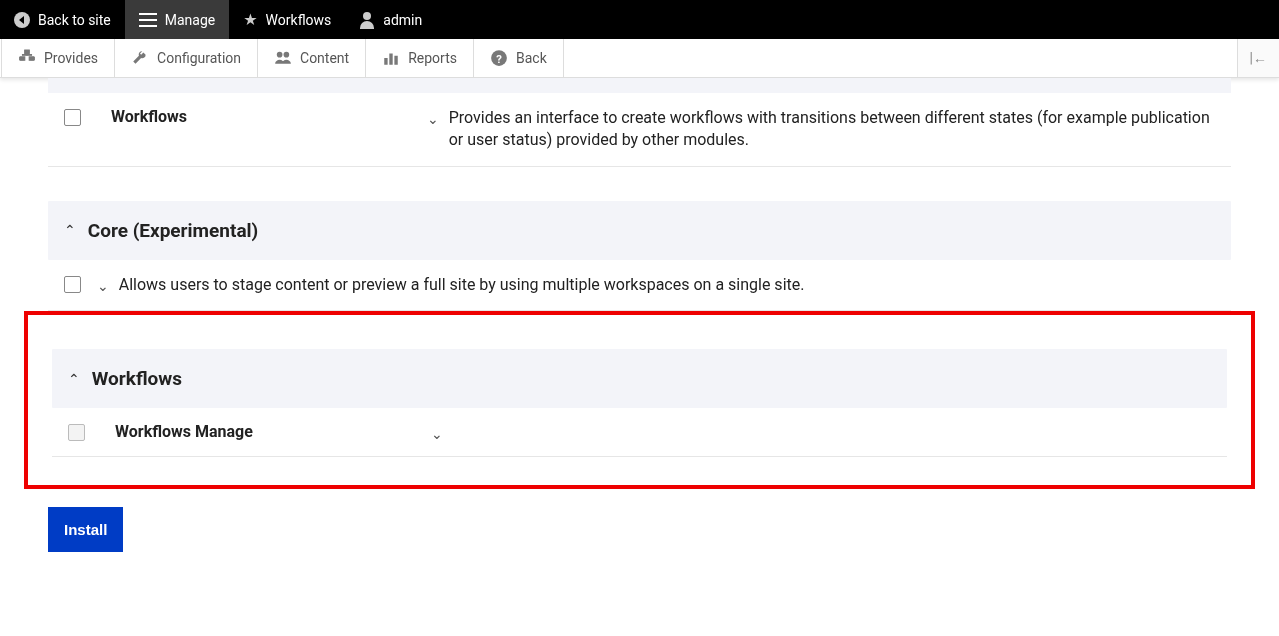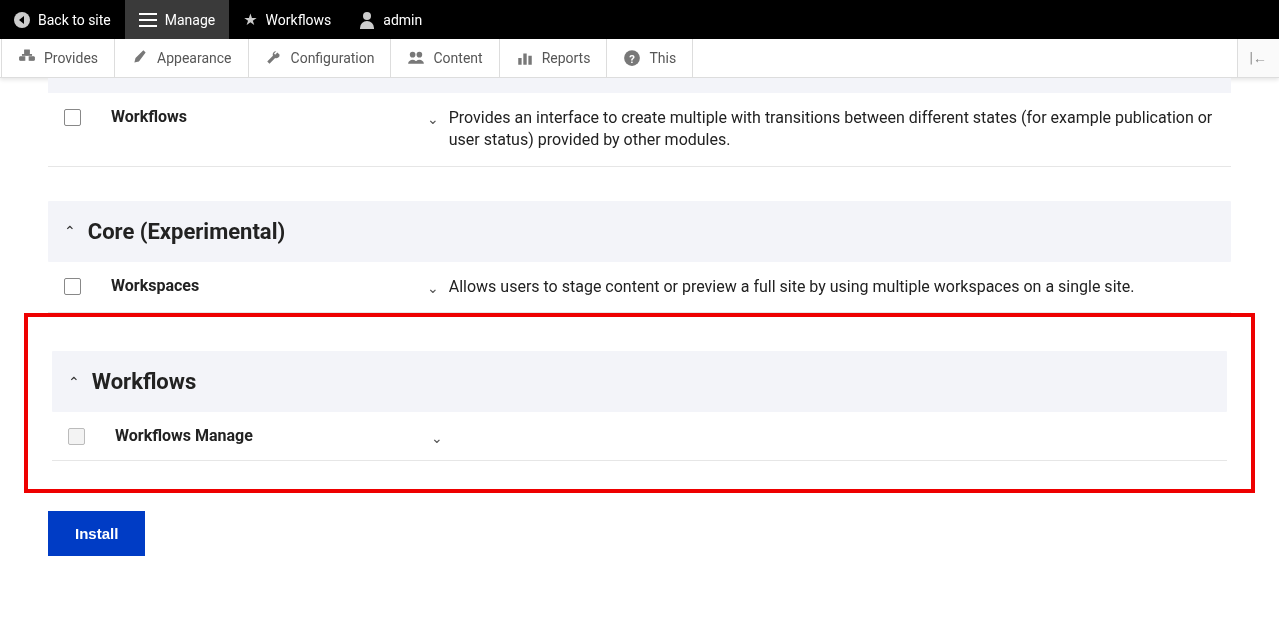--- a/index.html
+++ b/index.html
@@ -33,27 +33,27 @@
 .module-row { display: flex; align-items: flex-start; padding: 14px 16px; border-bottom: 1px solid #e6e6e6; gap: 16px; }
 .checkbox { width: 17px; height: 17px; border: 1px solid #888; border-radius:2px; margin-top: 2px; flex-shrink: 0; background:#fff;}
 .checkbox.disabled { border-color: #bbb; background: #f3f3f3; }
 .module-name { width: 300px; font-weight: bold; font-size: 16px; flex-shrink: 0; margin-left: 14px;}
 .module-desc-wrap { display: flex; align-items: flex-start; gap: 10px; flex: 1; }
 .module-desc { font-size: 16px; line-height: 1.4; color:#222;}
 .expand-chevron { font-size: 14px; color: #555; margin-top: 4px; cursor: pointer; user-select:none;}
 
 .section-header { background: #f3f4f9; padding: 18px 16px; margin-top: 34px; display: flex; align-items: center; gap: 12px; border-radius:1px;}
 .section-header .chev { font-size: 14px; color: #333; cursor:pointer;}
-.section-title { font-weight: bold; font-size: 22px; }
+.section-title { font-weight: bold; font-size: 19px; }
 
 .highlight-box { border: 4px solid #e00; padding: 0 0 28px 0; margin: 0 -24px 0 -24px; }
 .highlight-box .section-header { margin-left: 24px; margin-right: 24px; }
 .highlight-inner { margin: 0 24px; }
 
-.install-btn { background: #003cc5; color: #fff; border: none; padding: 14px 27px; font-size: 15px; font-weight: bold; cursor: pointer; margin-top: 18px; }
+.install-btn { background: #003cc5; color: #fff; border: none; padding: 14px 16px; font-size: 15px; font-weight: bold; cursor: pointer; margin-top: 18px; }
 
 
 svg { width: 100%; height: 100%; }
 </style>
 </head>
 <body>
 
 <div class="top-toolbar">
   <div class="top-toolbar-item">
     <span class="icon-back-circle"></span>
@@ -85,28 +85,20 @@
           <rect x="6" y="1" width="4" height="3" fill="currentColor"></rect>
           <rect x="1" y="7" width="4" height="3" fill="currentColor"></rect>
           <rect x="11" y="7" width="4" height="3" fill="currentColor"></rect>
         </svg>
       </span>
     <span class="lbl">Provides</span>
   </div>
   <div class="admin-menu-item">
     <span class="ico">
         <svg viewBox="0 0 16 16">
-          <path fill="currentColor" d="M13 3l-2-2-7 7-1 4 4-1zM11 1l2 2"></path>
-        </svg>
-      </span>
-    <span class="lbl">Appearance</span>
-  </div>
-  <div class="admin-menu-item">
-    <span class="ico">
-        <svg viewBox="0 0 16 16">
           <path fill="currentColor" d="M13 5a3 3 0 01-4 3L4 13l-2-2 5-5a3 3 0 013-4l-2 2 1 1 2-2z"></path>
         </svg>
       </span>
     <span class="lbl">Configuration</span>
   </div>
   <div class="admin-menu-item">
     <span class="ico">
         <svg viewBox="0 0 16 16">
           <circle cx="5" cy="5" r="2.5" fill="currentColor"></circle>
           <circle cx="11" cy="5" r="2.5" fill="currentColor"></circle>
@@ -125,50 +117,49 @@
       </span>
     <span class="lbl">Reports</span>
   </div>
   <div class="admin-menu-item">
     <span class="ico">
         <svg viewBox="0 0 16 16">
           <circle cx="8" cy="8" r="7" fill="currentColor"></circle>
           <text x="8" y="12" text-anchor="middle" fill="#fff" font-size="10" font-weight="bold">?</text>
         </svg>
       </span>
-    <span class="lbl">This</span>
+    <span class="lbl">Back</span>
   </div>
   <div class="admin-menu-collapse">
     <span>|←</span>
   </div>
 </div>
 
 <div class="content">
 
   
   <div style="background:#f3f4f9; height:15px;"></div>
 
   
   <div class="module-row">
     <span class="checkbox"></span>
     <span class="module-name">Workflows</span>
     <div class="module-desc-wrap">
       <span class="expand-chevron">⌄</span>
-      <span class="module-desc">Provides an interface to create multiple with transitions between different states (for example publication or user status) provided by other modules.</span>
+      <span class="module-desc">Provides an interface to create workflows with transitions between different states (for example publication or user status) provided by other modules.</span>
     </div>
   </div>
 
   
   <div class="section-header">
     <span class="chev">⌃</span>
     <span class="section-title">Core (Experimental)</span>
   </div>
   <div class="module-row">
     <span class="checkbox"></span>
-    <span class="module-name">Workspaces</span>
     <div class="module-desc-wrap">
       <span class="expand-chevron">⌄</span>
       <span class="module-desc">Allows users to stage content or preview a full site by using multiple workspaces on a single site.</span>
     </div>
   </div>
 
   
   <div class="highlight-box">
     <div class="section-header">
       <span class="chev">⌃</span>

